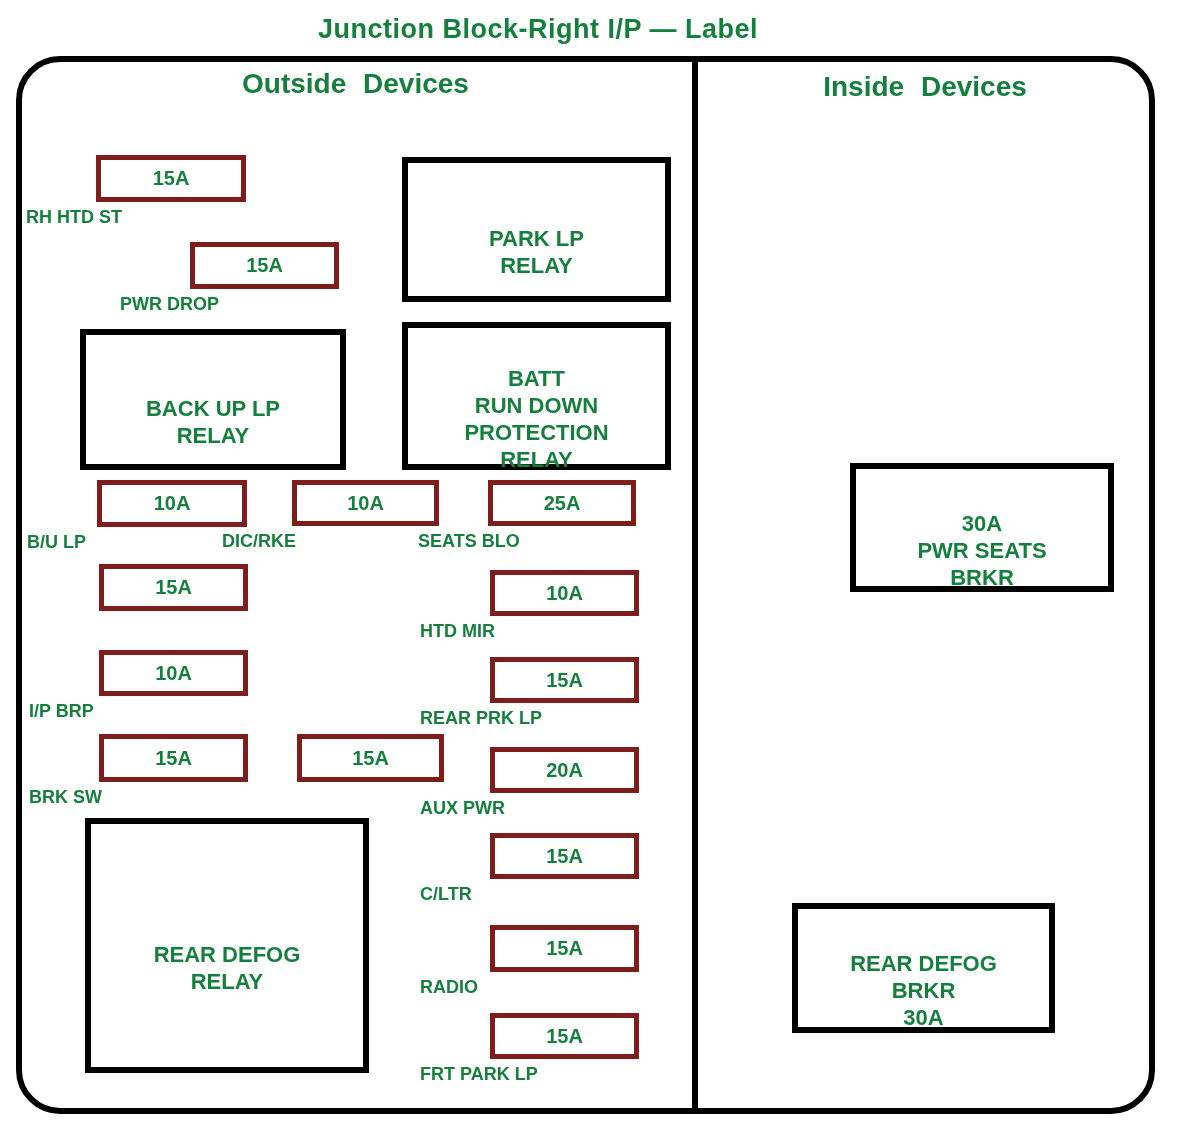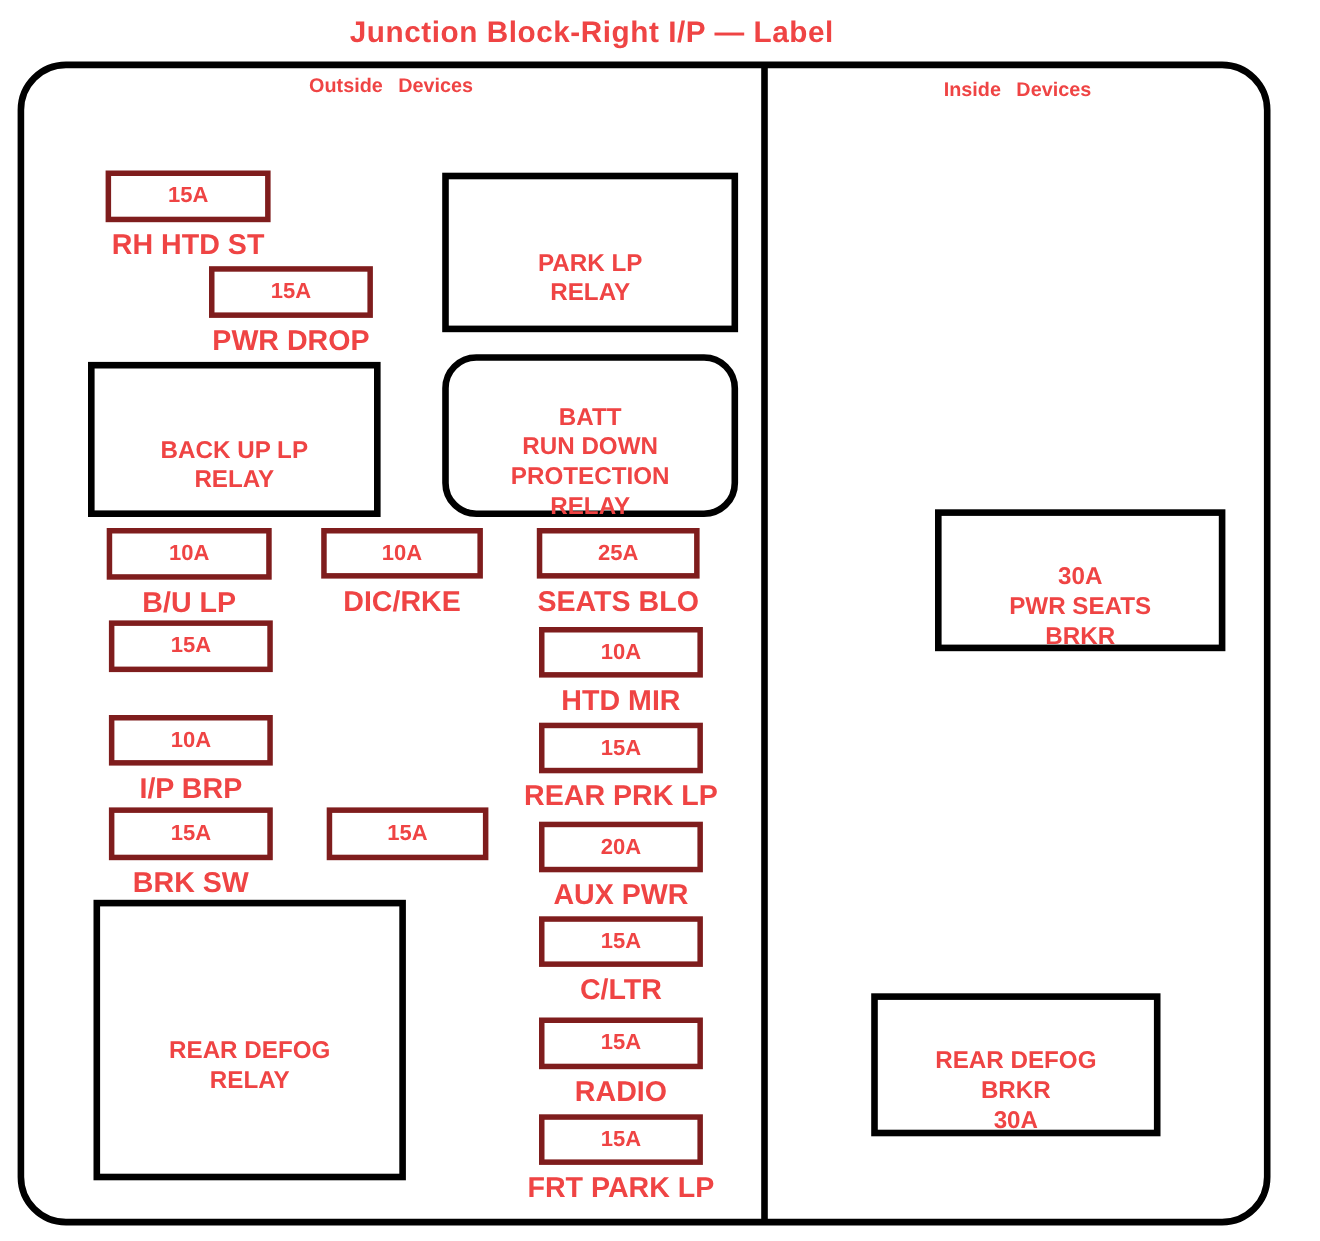--- a/index.html
+++ b/index.html
@@ -7,21 +7,21 @@
     padding: 0;
     background: #ffffff;
   }
   #stage {
     position: relative;
     width: 1200px;
     height: 1128px;
     background: #ffffff;
     font-family: "Liberation Sans", sans-serif;
     font-weight: bold;
-    color: #ef4444;
+    color: #15803d;
   }
   .abs { position: absolute; box-sizing: border-box; }
 
   .title {
     left: 0; top: 14px; width: 1076px;
     text-align: center;
     font-size: 27px;
     letter-spacing: 0.5px;
     white-space: nowrap;
   }
@@ -33,42 +33,42 @@
     border-radius: 44px;
     background: #ffffff;
   }
   .divider {
     left: 692px; top: 58px;
     width: 6px; height: 1054px;
     background: #000000;
   }
 
   .panel-header {
-    font-size: 18px;
+    font-size: 28px;
     text-align: center;
     word-spacing: 9px;
     white-space: nowrap;
   }
 
   .fuse { }
   .fbox {
     box-sizing: border-box;
     border: 5px solid #7f1d1d;
     display: flex;
     align-items: center;
     justify-content: center;
     font-size: 20px;
     background: #ffffff;
   }
   .flabel {
     margin-top: 5px;
     margin-left: -70px;
     width: calc(100% + 140px);
-    text-align: center;
-    font-size: 26px;
+    text-align: left;
+    font-size: 18px;
     white-space: nowrap;
   }
 
   .bigbox {
     border: 6px solid #000000;
     display: flex;
     align-items: center;
     justify-content: center;
     background: #ffffff;
   }
@@ -96,21 +96,21 @@
   <div class="abs bigbox" style="left:402px; top:157px; width:269px; height:145px;">
     <div class="btext">PARK LP
 RELAY</div>
   </div>
 
   <div class="abs bigbox" style="left:80px; top:329px; width:266px; height:141px;">
     <div class="btext">BACK UP LP
 RELAY</div>
   </div>
 
-  <div class="abs bigbox" style="left:402px; top:322px; width:269px; height:148px;border-radius:31px;">
+  <div class="abs bigbox" style="left:402px; top:322px; width:269px; height:148px;">
     <div class="btext">BATT
 RUN DOWN
 PROTECTION
 RELAY</div>
   </div>
 
   <div class="abs bigbox" style="left:85px; top:818px; width:284px; height:255px;">
     <div class="btext">REAR DEFOG
 RELAY</div>
   </div>

